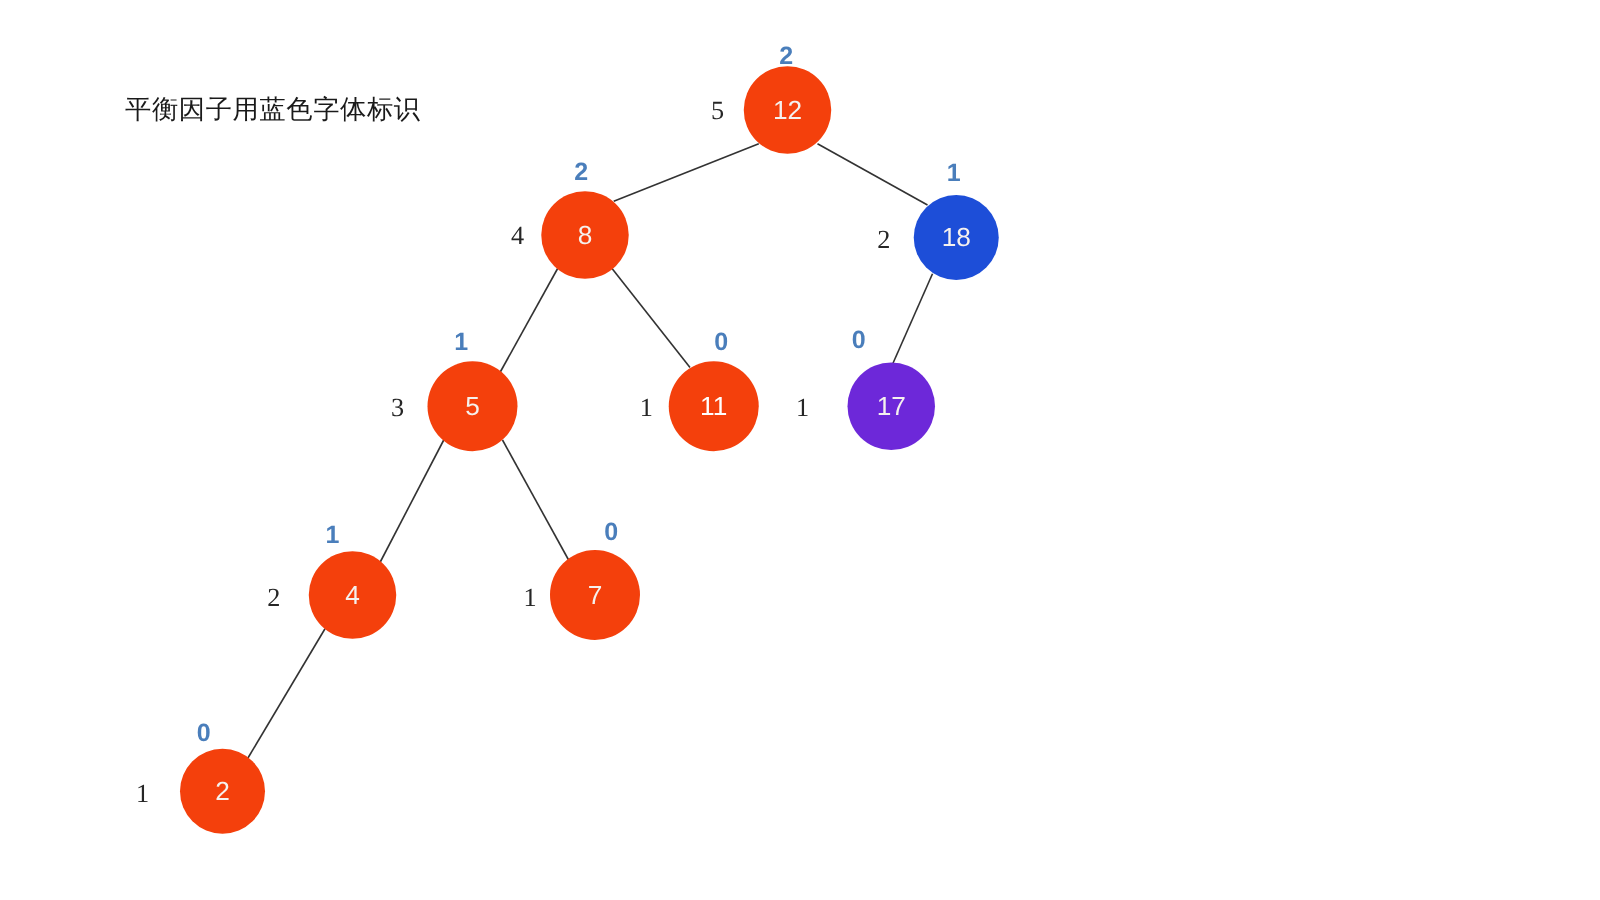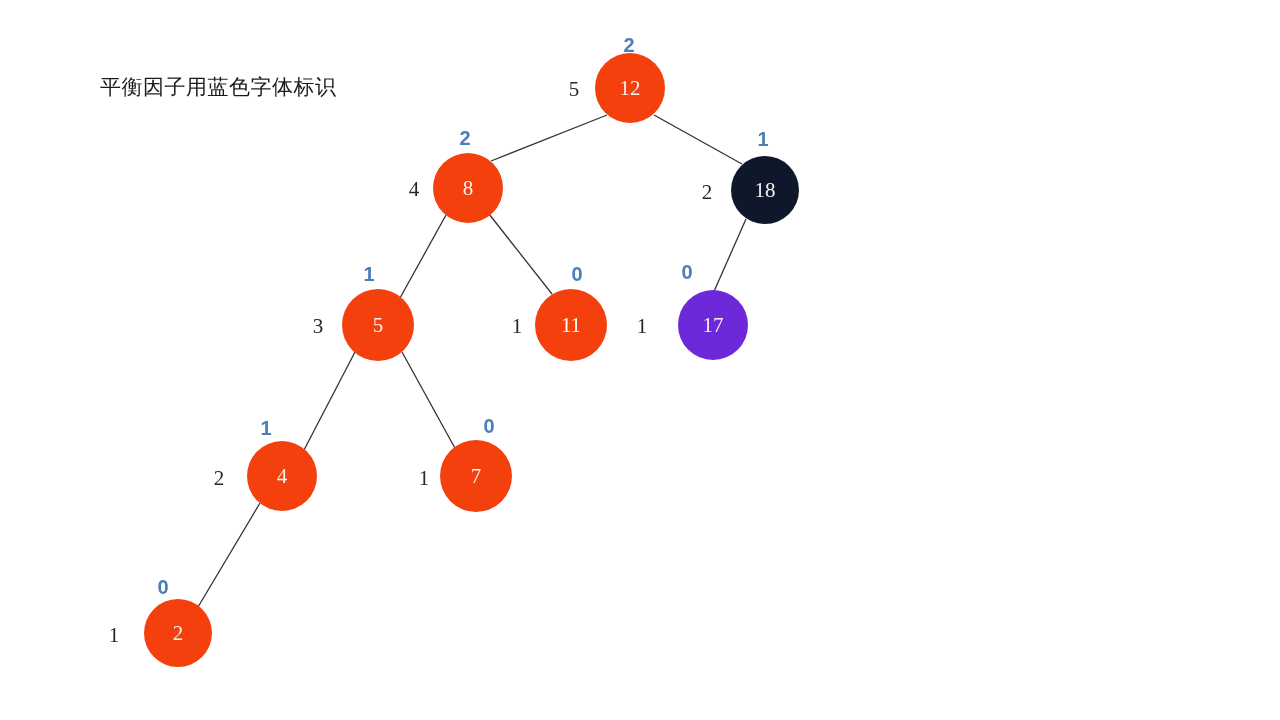--- a/index.html
+++ b/index.html
@@ -37,21 +37,21 @@
   }
   .node {
     position: absolute;
     border-radius: 50%;
     background: #f4400c;
     display: flex;
     align-items: center;
     justify-content: center;
     color: #f5f1ee;
     font-size: 21px;
-    font-family: Liberation Serif, serif;
+    font-family: Liberation Sans, sans-serif;
     line-height: 1;
     user-select: none;
   }
   .bf-label {
     position: absolute;
     color: #4a7ebb;
     font-weight: bold;
     font-size: 20px;
     line-height: 1;
     font-family: "Liberation Sans", "DejaVu Sans", sans-serif;
@@ -84,21 +84,21 @@
       <line x1="260" y1="503" x2="198" y2="607" stroke="#333333" stroke-width="1.3"></line>
     </svg>
 
   <div id="node-layer">
       <div class="node" style="left: 595px; top: 53px; width: 70px; height: 70px; background: rgb(244, 64, 12); color: rgb(245, 241, 238);">12</div>
       <div class="bf-label" style="left: 629px; top: 35px; transform: translate(-50%, 0px); color: rgb(74, 126, 187);">2</div>
       <div class="h-label" style="left: 574px; top: 89px; transform: translate(-50%, -50%); color: rgb(38, 38, 38);">5</div>
       <div class="node" style="left: 433px; top: 153px; width: 70px; height: 70px; background: rgb(244, 64, 12); color: rgb(245, 241, 238);">8</div>
       <div class="bf-label" style="left: 465px; top: 128px; transform: translate(-50%, 0px); color: rgb(74, 126, 187);">2</div>
       <div class="h-label" style="left: 414px; top: 189px; transform: translate(-50%, -50%); color: rgb(38, 38, 38);">4</div>
-      <div class="node" style="left: 731px; top: 156px; width: 68px; height: 68px; background: #0f172a; color: rgb(245, 241, 238);">18</div>
+      <div class="node" style="left: 731px; top: 156px; width: 68px; height: 68px; background: #1d4ed8; color: rgb(245, 241, 238);">18</div>
       <div class="bf-label" style="left: 763px; top: 129px; transform: translate(-50%, 0px); color: rgb(74, 126, 187);">1</div>
       <div class="h-label" style="left: 707px; top: 192px; transform: translate(-50%, -50%); color: rgb(38, 38, 38);">2</div>
       <div class="node" style="left: 342px; top: 289px; width: 72px; height: 72px; background: rgb(244, 64, 12); color: rgb(245, 241, 238);">5</div>
       <div class="bf-label" style="left: 369px; top: 264px; transform: translate(-50%, 0px); color: rgb(74, 126, 187);">1</div>
       <div class="h-label" style="left: 318px; top: 326px; transform: translate(-50%, -50%); color: rgb(38, 38, 38);">3</div>
       <div class="node" style="left: 535px; top: 289px; width: 72px; height: 72px; background: rgb(244, 64, 12); color: #ffffff;">11</div>
       <div class="bf-label" style="left: 577px; top: 264px; transform: translate(-50%, 0px); color: rgb(74, 126, 187);">0</div>
       <div class="h-label" style="left: 517px; top: 326px; transform: translate(-50%, -50%); color: rgb(38, 38, 38);">1</div>
       <div class="node" style="left: 678px; top: 290px; width: 70px; height: 70px; background: #6d28d9; color: rgb(245, 241, 238);">17</div>
       <div class="bf-label" style="left: 687px; top: 262px; transform: translate(-50%, 0px); color: rgb(74, 126, 187);">0</div>

